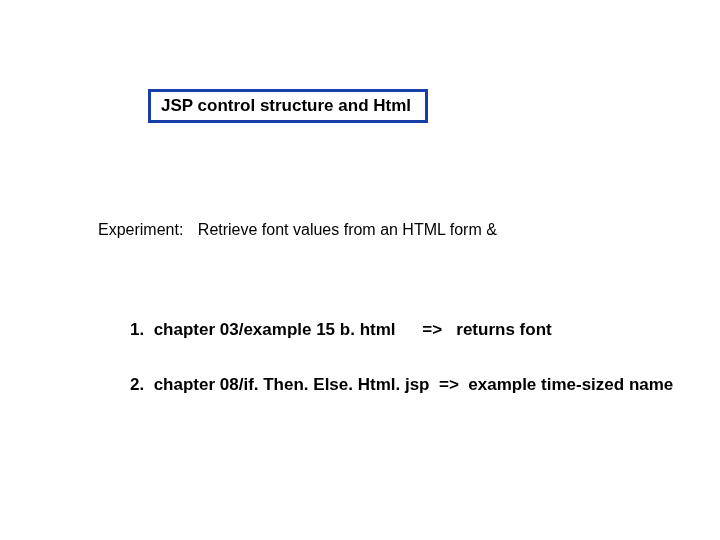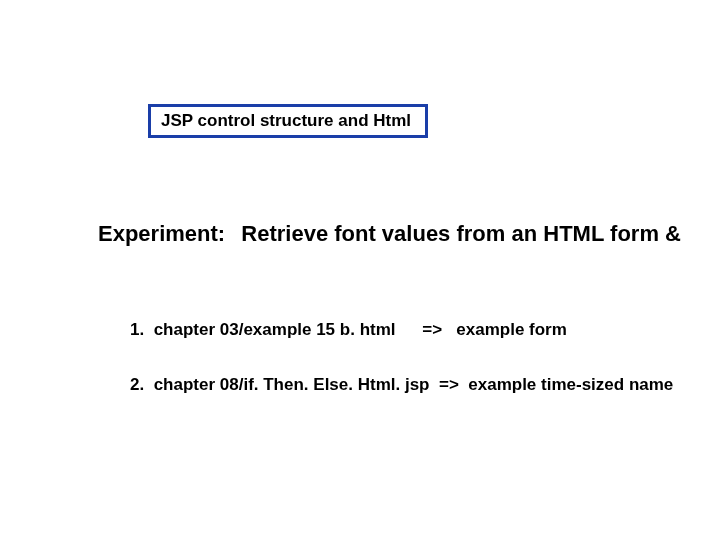--- a/index.html
+++ b/index.html
@@ -7,33 +7,33 @@
     padding: 0;
     width: 720px;
     height: 540px;
     background: #ffffff;
     font-family: Arial, Helvetica, sans-serif;
     color: #000;
     position: relative;
   }
   .title-box {
     position: absolute;
-    top: 104px;
+    top: 89px;
     left: 148px;
     border: 3px solid #1a3ea8;
     padding: 4px 14px 4px 10px;
     font-weight: bold;
     font-size: 17px;
   }
   .experiment {
     position: absolute;
     top: 220px;
     left: 98px;
-    font-size: 22px;
-    font-weight: bold;
+    font-size: 16px;
+    font-weight: normal;
     line-height: 1.3;
   }
   .exp-label { display: inline-block; vertical-align: top; }
   .exp-body  { display: inline-block; vertical-align: top; margin-left: 10px; }
   .exp-line2 { margin-left: 14px; }
   .item1 {
     position: absolute;
     top: 320px;
     left: 130px;
     font-size: 17px;
@@ -59,21 +59,21 @@
   <span class="exp-label">Experiment:</span>
   <span class="exp-body">
     <span>Retrieve font values from an HTML form &amp;</span><br>
   </span>
 </div>
 
 <div class="item1">
   <span>1.</span>&nbsp;
   <span>chapter 03/example 15 b. html</span><span class="gap1"></span>
   <span>=&gt;</span>&nbsp;&nbsp;
-  <span>example form</span>
+  <span>returns font</span>
 </div>
 
 <div class="item2">
   <span>2.</span>&nbsp;
   <span>chapter 08/if. Then. Else. Html. jsp</span>&nbsp;
   <span>=&gt;</span>&nbsp;
   <span>example time-sized name</span>
 </div>
 
 </body></html>

